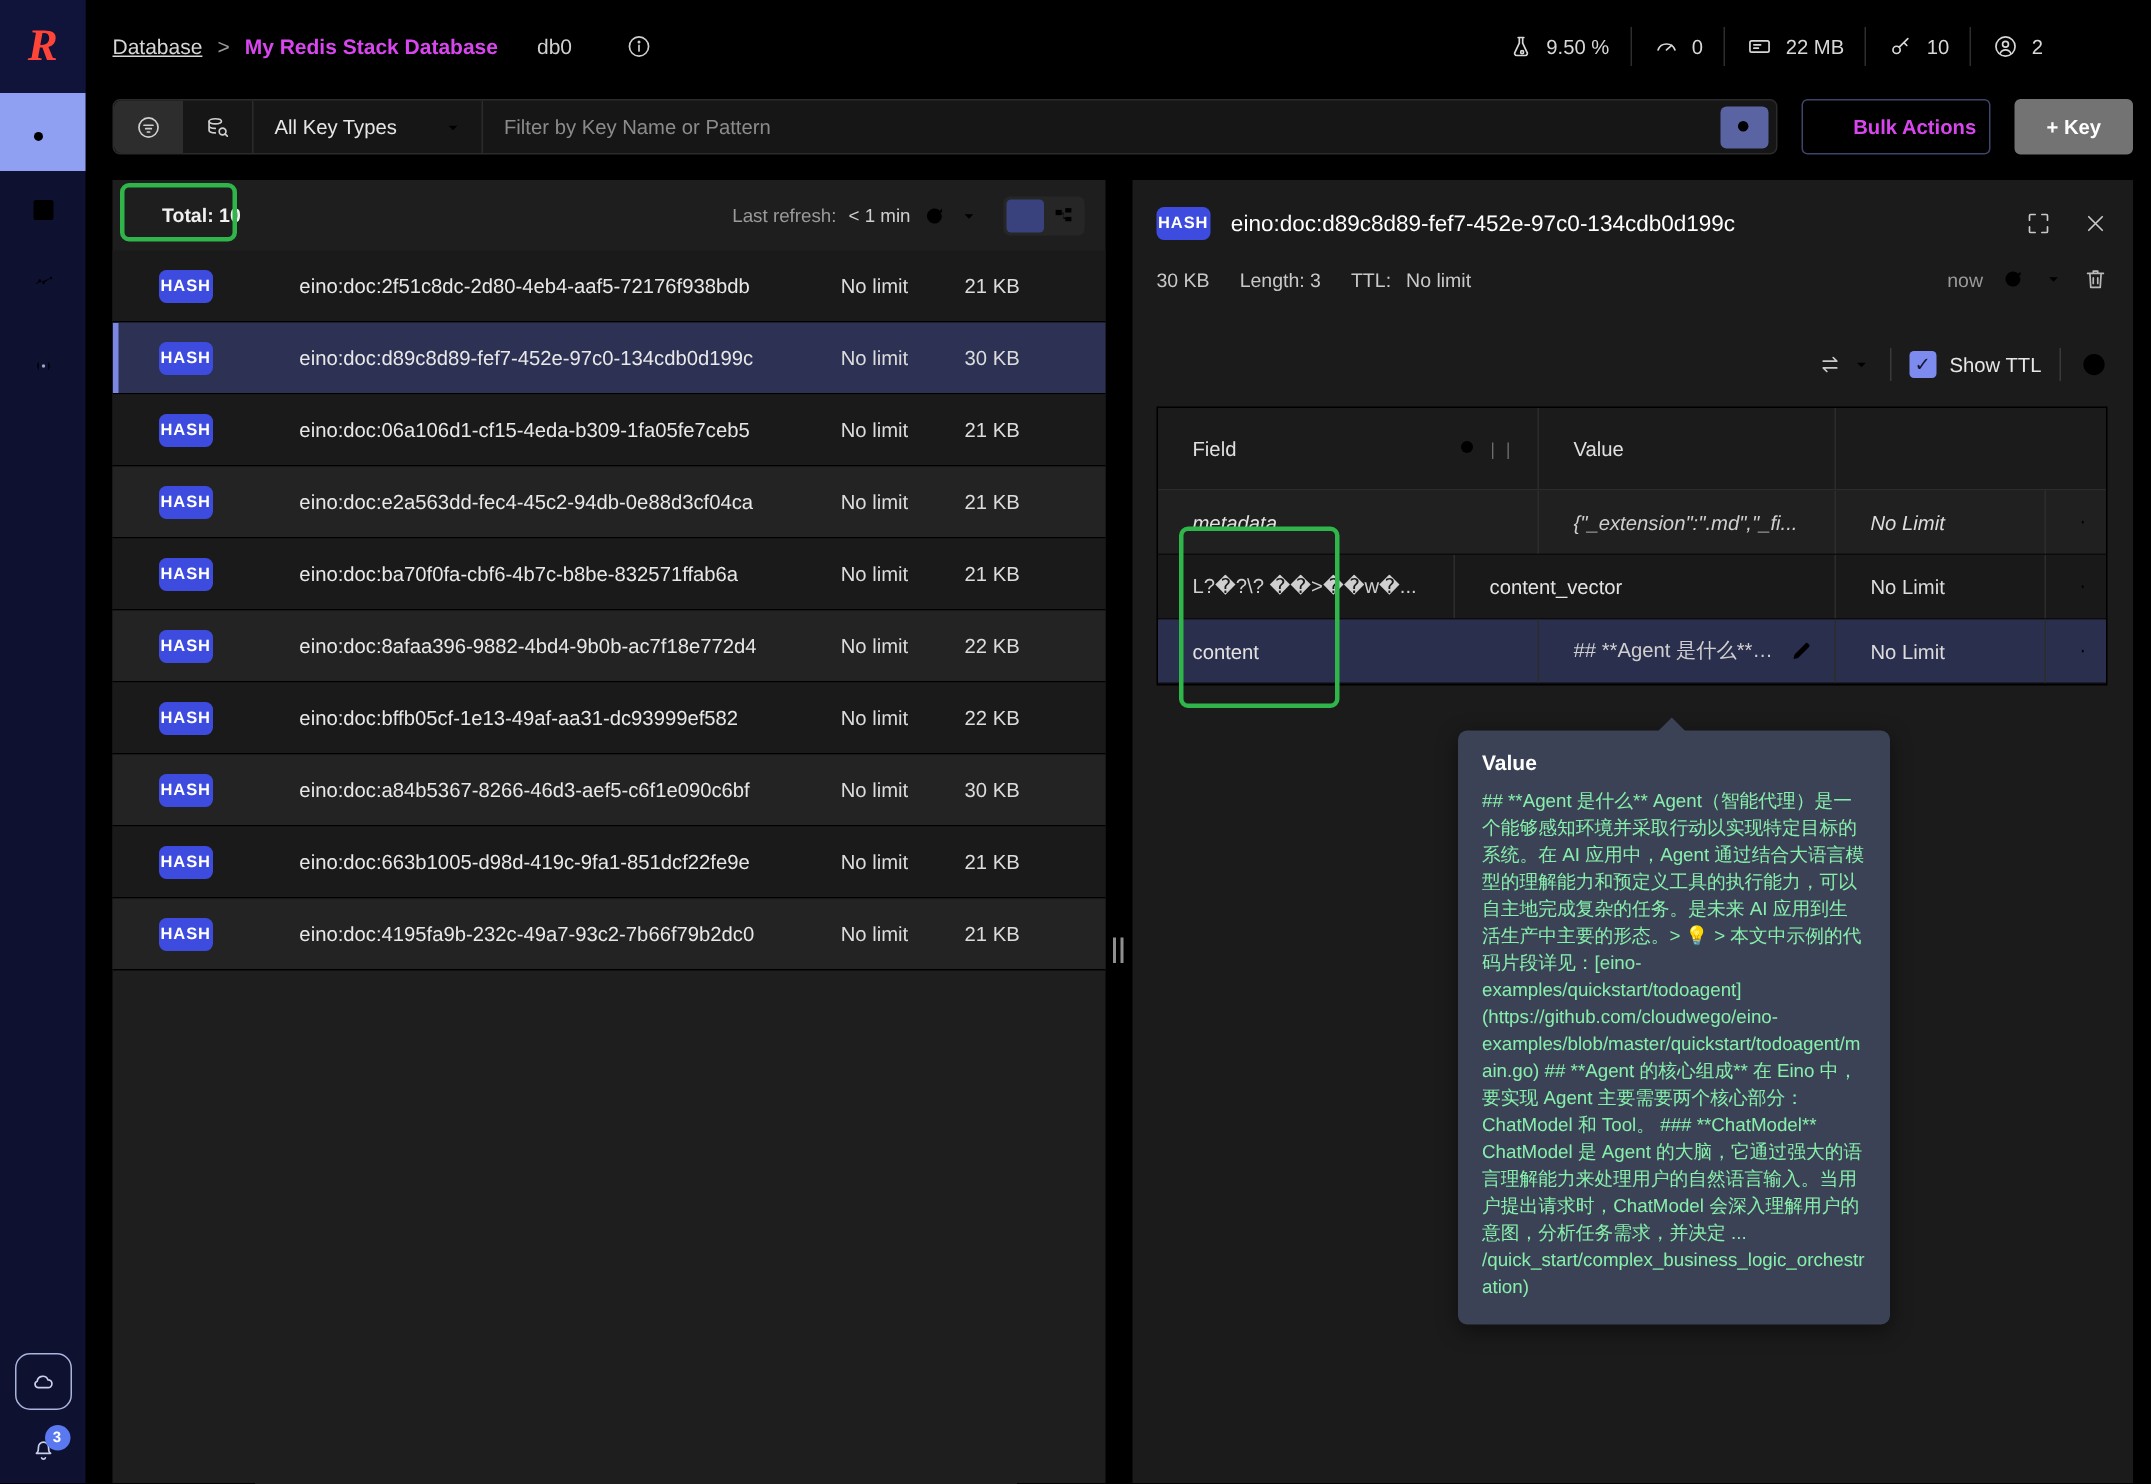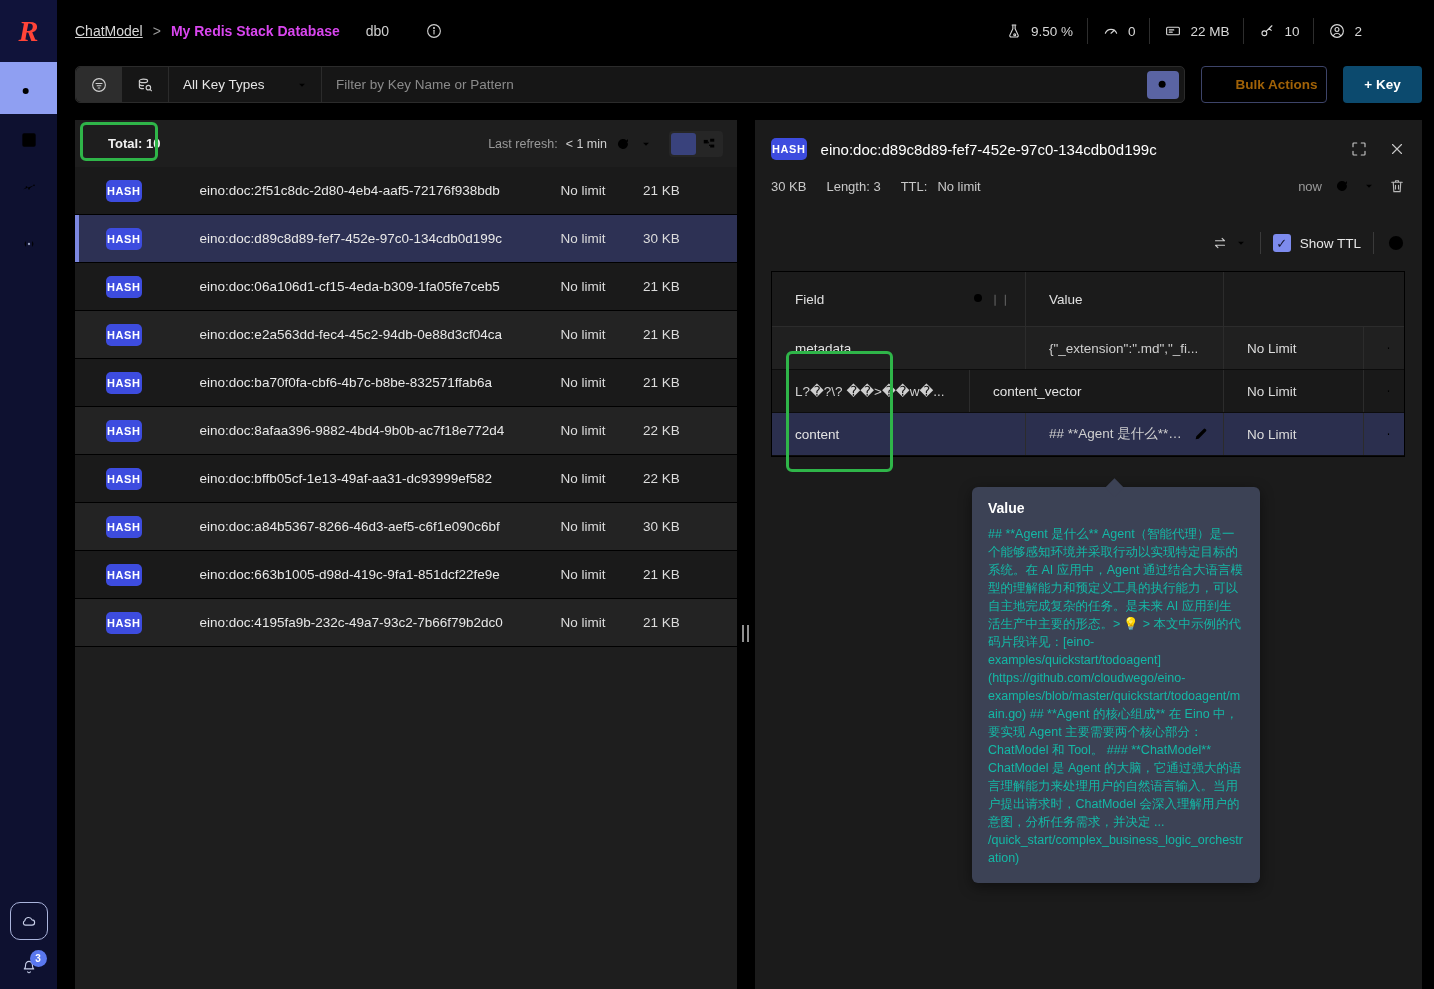--- a/index.html
+++ b/index.html
@@ -57,24 +57,24 @@
   .fg-sep { width:1px; height:100%; background:#2b2b2b; }
   #keytype-dd { width:152px; height:100%; display:flex; align-items:center; justify-content:space-between;
                 padding:0 12px 0 14px; color:#e6e6e6; font-size:13.5px; cursor:pointer; }
   #filter-input-wrap { flex:1; height:100%; display:flex; align-items:center; padding:0 5px 0 14px; }
   #filter-input { flex:1; background:transparent; border:none; outline:none; color:#e6e6e6;
                   font-size:13.5px; font-family:inherit; }
   #filter-input::placeholder { color:#8b8b8b; }
   #filter-search-btn { width:32px; height:28px; background:#5a64a3; border-radius:4px;
                        display:flex; align-items:center; justify-content:center; color:#e9ecff; cursor:pointer; }
   #bulk-btn { width:126px; display:flex; align-items:center; justify-content:center; gap:9px;
-              border:1px solid #3d4469; border-radius:4px; background:transparent; color:#a16207;
+              border:1px solid #3d4469; border-radius:4px; background:transparent; color:#d946ef;
               font-weight:bold; font-size:13.5px; cursor:pointer; }
   #addkey-btn { width:79px; display:flex; align-items:center; justify-content:center;
-                background:#0c4a6e; border-radius:4px; color:#fff; font-weight:bold; font-size:13.5px; cursor:pointer; }
+                background:#737373; border-radius:4px; color:#fff; font-weight:bold; font-size:13.5px; cursor:pointer; }
 
   
   #leftpanel { position:absolute; left:75px; top:120px; width:662px; height:869px; background:#1e1e1e; }
   #list-header { height:47px; display:flex; align-items:center; padding:0 14px 0 20px; }
   #total-label { font-weight:bold; font-size:13px; color:#f0f0f0; padding:9px 13px; }
   #list-header-right { margin-left:auto; display:flex; align-items:center; gap:8px; }
   .lr-label { color:#9a9a9a; font-size:12.5px; }
   .lr-value { color:#cfcfcf; font-size:12.5px; }
   .mini-ic { color:#b9b9b9; cursor:pointer; display:flex; align-items:center; }
   #view-toggle { display:flex; background:#262626; border-radius:4px; padding:2px; margin-left:8px; }
@@ -112,21 +112,21 @@
   .ht-header { display:flex; height:55px; background:#1b1b1b; border-bottom:1px solid #2c2c2c; }
   .ht-hcell { display:flex; align-items:center; padding:0 14px 0 23px; color:#e0e0e0;
               font-size:13.5px; border-right:1px solid #2c2c2c; }
   .ht-hcell.c-field { width:254px; justify-content:space-between; }
   .ht-hcell.c-value { width:198px; }
   .ht-hcell.c-ttl { width:140px; }
   .ht-hcell.c-act { width:40px; border-right:none; }
   .field-hdr-icons { display:flex; align-items:center; gap:4px; color:#b5b5b5; }
   .col-resize { color:#6d6d6d; font-size:11px; letter-spacing:1px; cursor:col-resize; }
   .ht-row { display:flex; height:43px; border-bottom:1px solid #0c0c0c; background:#191919; }
-  .ht-row:nth-child(2) { background:#202020; }
+  .ht-row:nth-child(2) { background:#202020;font-style:italic; }
   .ht-row.selected { background:#2b2f4e; }
   .ht-cell { display:flex; align-items:center; padding:0 14px 0 23px; font-size:13.5px;
              border-right:1px solid #2c2c2c; overflow:hidden; }
   .ht-cell.c-field { width:254px; color:#e3e3e3; }
   .ht-cell.c-value { width:198px; color:#cfcfcf; gap:8px; }
   .ht-cell.c-ttl { width:140px; color:#dcdcdc; }
   .ht-cell.c-act { width:40px; border-right:none; justify-content:center; color:#bdbdbd; }
   .val-text { white-space:nowrap; overflow:hidden; text-overflow:ellipsis; }
   .edit-ic { color:#c9c9c9; cursor:pointer; display:flex; }
 
@@ -135,21 +135,21 @@
   #annot-total { left:80px; top:122px; width:78px; height:39px; }
   #annot-fields { left:786px; top:351px; width:107px; height:121px; }
   #divider-handle { position:absolute; left:742px; top:625px; display:flex; gap:3px; z-index:6; cursor:col-resize; }
   #divider-handle i { display:block; width:2px; height:17px; background:#8f8f8f; }
   #tooltip { position:absolute; left:972px; top:487px; width:288px; background:#3c4255;
              border-radius:6px; padding:13px 16px 16px; z-index:15;
              box-shadow:0 4px 14px rgba(0,0,0,.45); }
   #tooltip .arrow { position:absolute; top:-6px; left:136px; width:13px; height:13px;
                     background:#3c4255; transform:rotate(45deg); }
   #tooltip-title { font-weight:bold; font-size:14px; color:#fff; margin-bottom:9px; }
-  #tooltip-text { font-size:12.5px; line-height:18px; color:#14b8a6;
+  #tooltip-text { font-size:12.5px; line-height:18px; color:#86efac;
                   white-space:pre-wrap; word-break:break-word; }
 </style>
 </head>
 <body>
 
 <div id="app">
 
   <nav id="sidebar">
     <div id="logo">
       <span>R</span>
@@ -191,21 +191,21 @@
         <svg class="ic" viewBox="0 0 24 24">
           <path d="M12 4.5a4.5 4.5 0 00-4.5 4.5c0 4.5-1.8 5.5-1.8 5.5h12.6s-1.8-1-1.8-5.5A4.5 4.5 0 0012 4.5z M10.3 18.5a1.8 1.8 0 003.4 0"></path>
         </svg>
         <span class="bell-badge">3</span>
       </div>
     </div>
   </nav>
 
   <header id="topbar">
     <div id="breadcrumb">
-      <span class="bc-link">ChatModel</span>
+      <span class="bc-link">Database</span>
       <span class="bc-sep">&gt;</span>
       <span class="bc-cur">My Redis Stack Database</span>
     </div>
     <div id="db-area">
       <span>db0</span>
       <svg class="ic16" viewBox="0 0 24 24">
         <path d="M4 20l4.5-1L19.5 8a1.8 1.8 0 000-2.6l-.9-.9a1.8 1.8 0 00-2.6 0L5 15.5 4 20z"></path>
       </svg>
       <svg class="ic" viewBox="0 0 24 24">
         <circle cx="12" cy="12" r="8.5"></circle>

